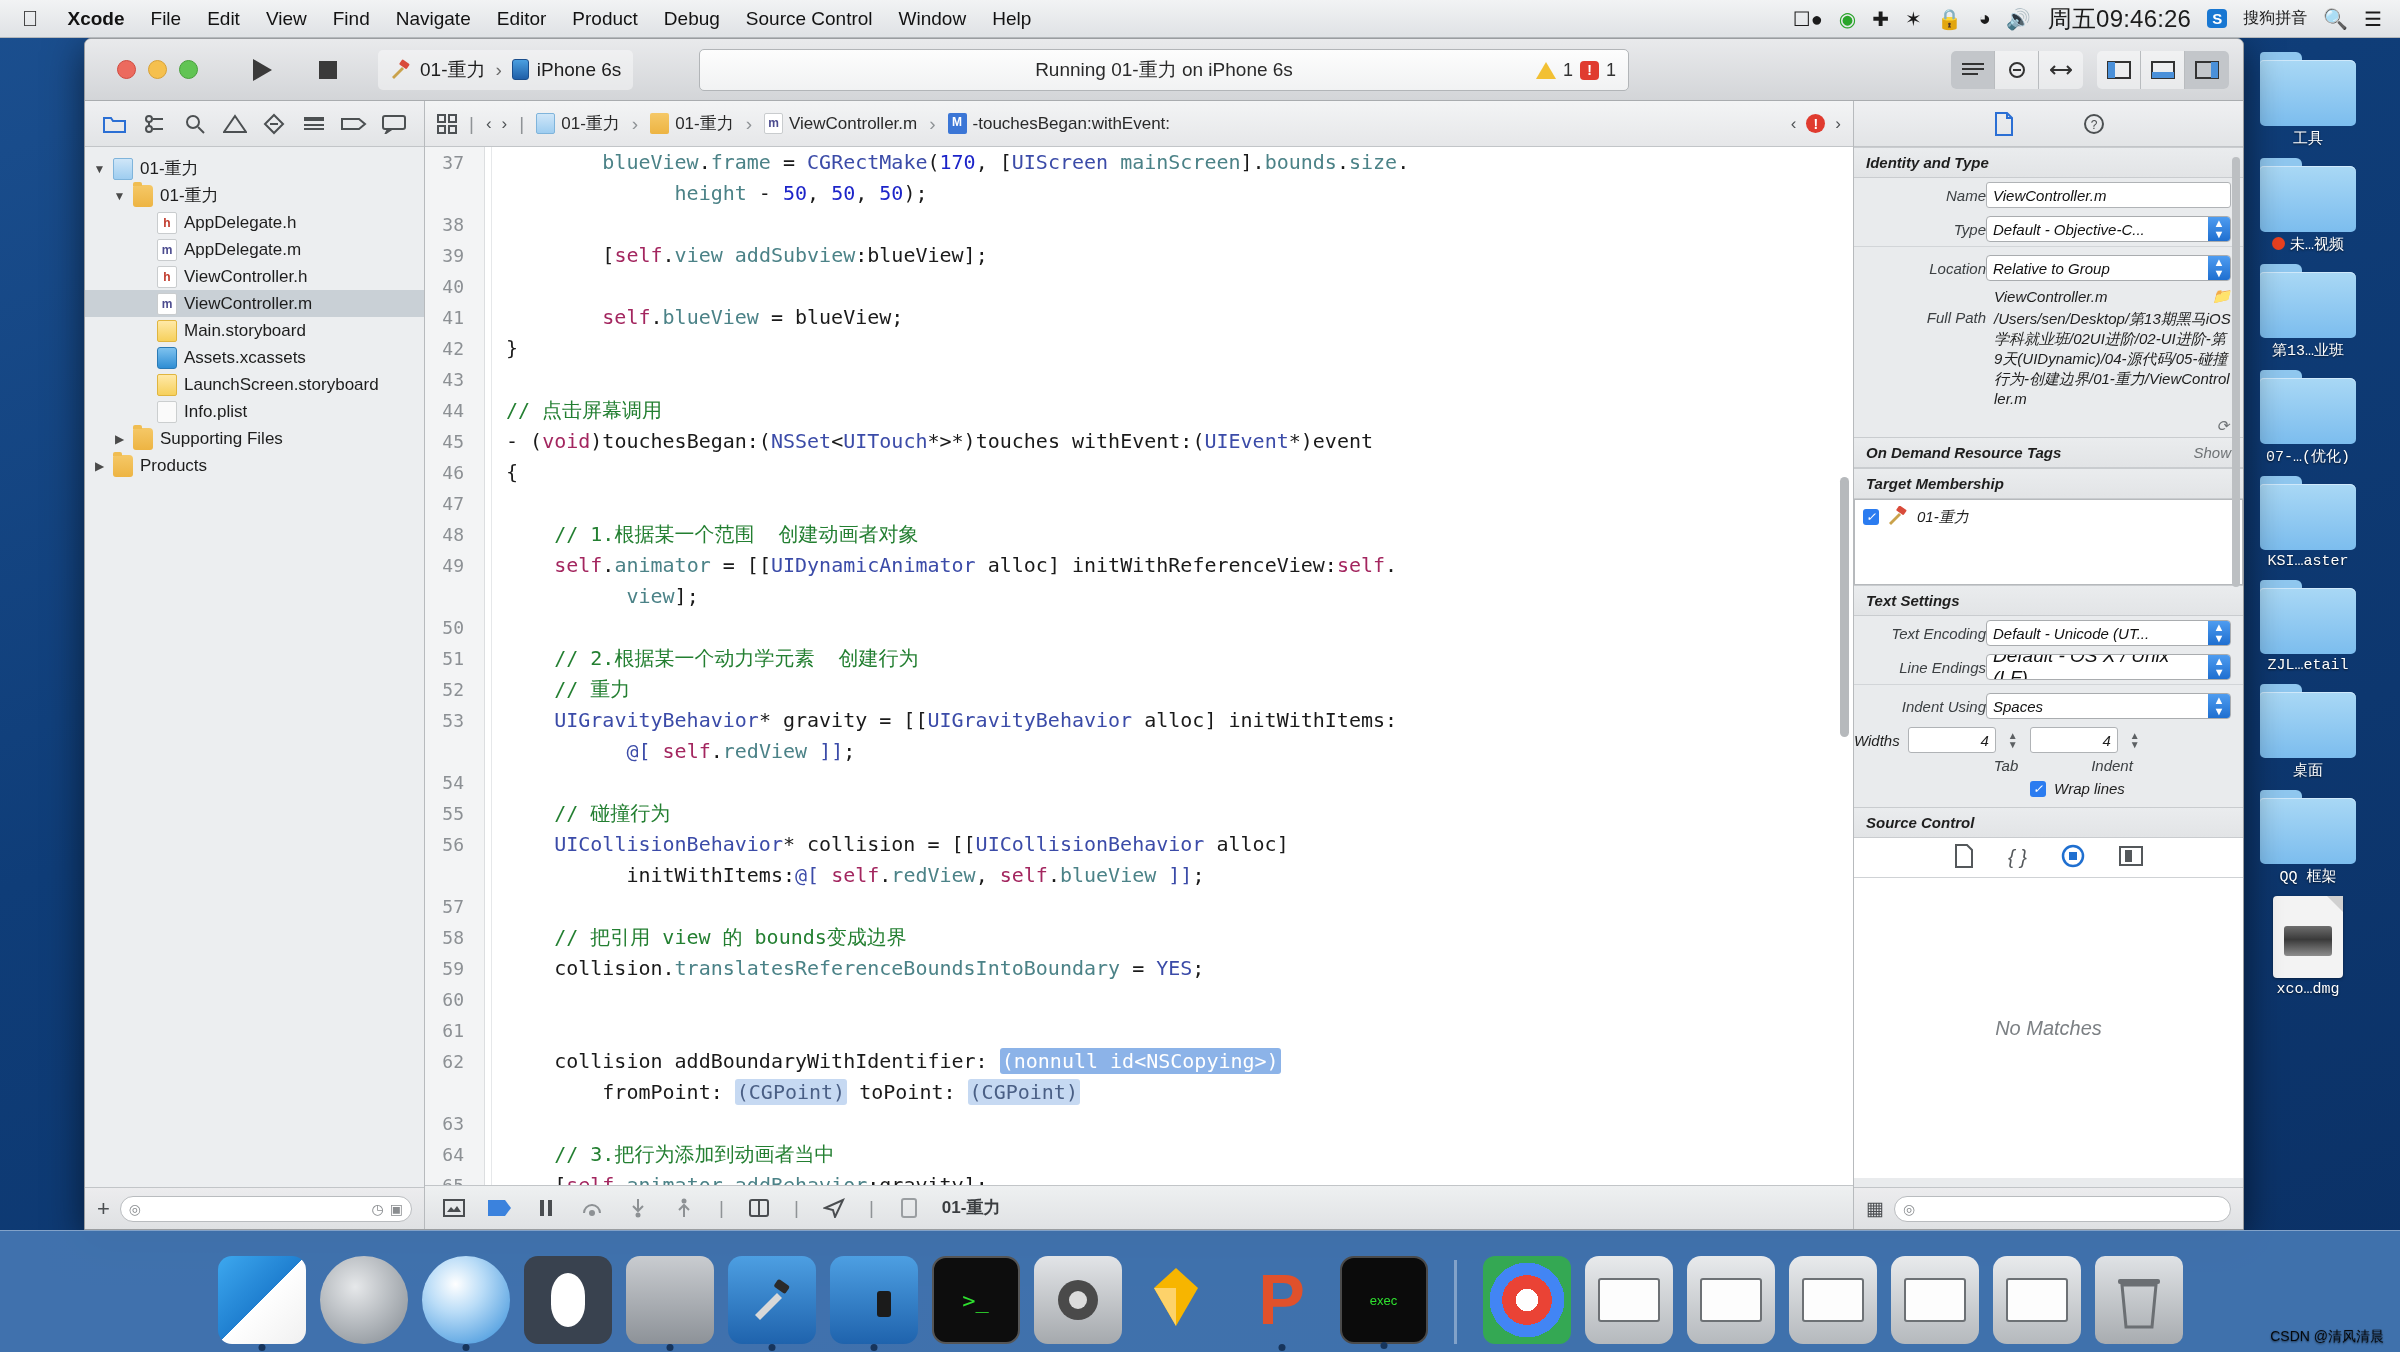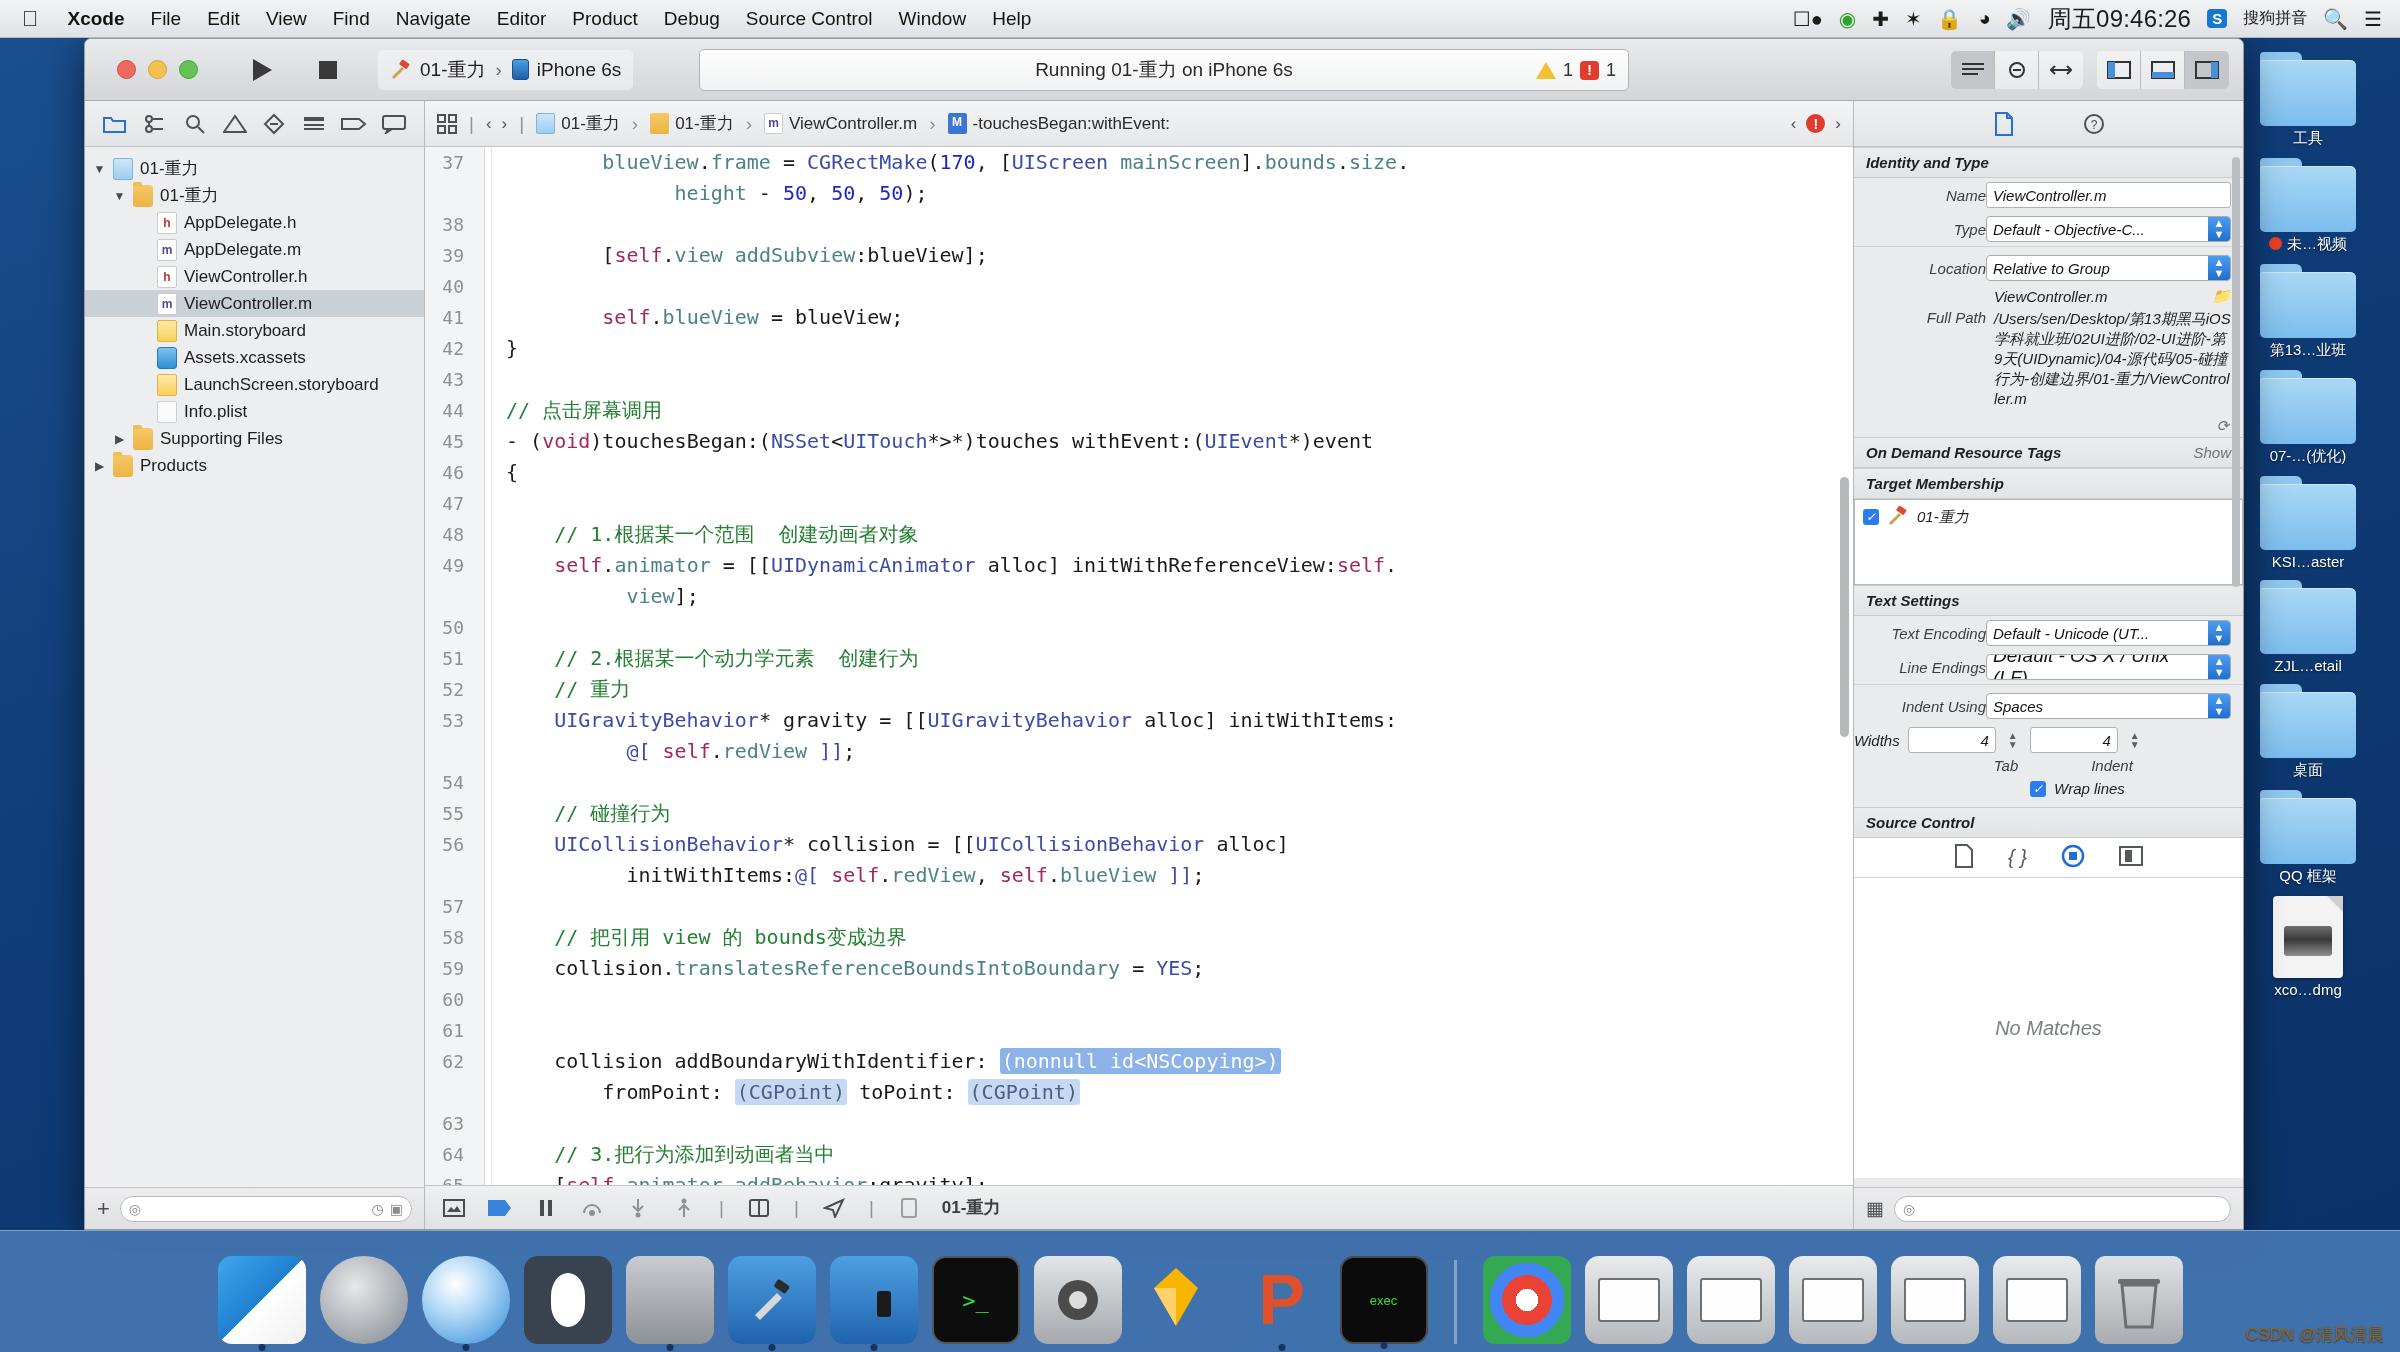--- a/index.html
+++ b/index.html
@@ -13,20 +13,21 @@
     position: relative;
   }
 
   
   #desktop-icons {
     position: absolute; right: 6px; top: 52px;
     width: 172px;
     display: flex; flex-direction: column; align-items: center;
     gap: 10px;
     z-index: 1;
+    font-family: Liberation Mono, monospace;
   }
   .desk-item { width: 140px; text-align: center; }
   .folder-glyph {
     width: 96px; height: 74px; margin: 0 auto;
     position: relative;
   }
   .folder-glyph .tab {
     position: absolute; left: 0; top: 0; width: 42px; height: 12px;
     background: #8fc7ef; border-radius: 4px 6px 0 0;
   }
@@ -372,21 +373,21 @@
              border:2px solid #4a4a4a;}
   .di-chrome { background: radial-gradient(circle at 50% 50%, #fff 0 18%, #ea4335 18% 40%, #4285f4 40% 60%, #34a853 60% 100%);
                border-radius: 12px;}
   .di-vm { background: linear-gradient(180deg,#e8eaec 0%,#b5b9bd 100%); display:flex;align-items:center;justify-content:center;}
   .di-vm .scr { width: 62px; height: 44px; background:#fdfdfd; border:2px solid #6d7175; border-radius:3px;}
   .di-trash { background: linear-gradient(180deg,#dfe2e5 0%,#a8acb0 100%); border-radius: 10px;
               display:flex;align-items:center;justify-content:center;}
 
   #watermark {
     position: absolute; right: 16px; bottom: 6px; z-index: 60;
-    color: #a16207; font-size: 17px; opacity: .92;
+    color: #000000; font-size: 14px; opacity: .92;
     text-shadow: 0 1px 2px rgba(0,0,0,.6);
   }
 </style>
 </head>
 <body>
 
 <div id="desktop-icons">
   <div class="desk-item">
     <div class="folder-glyph">
         <div class="tab"></div>

